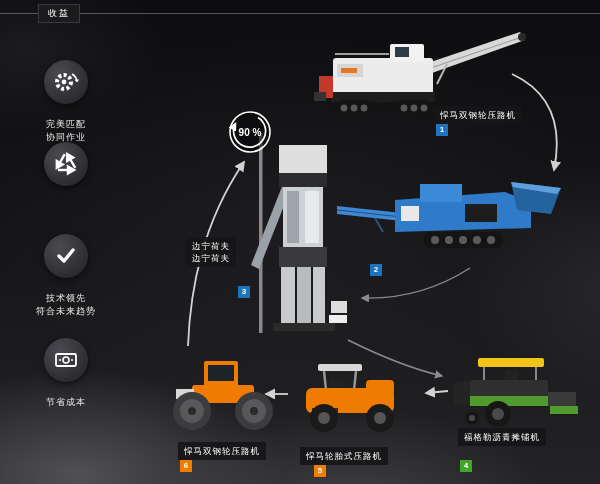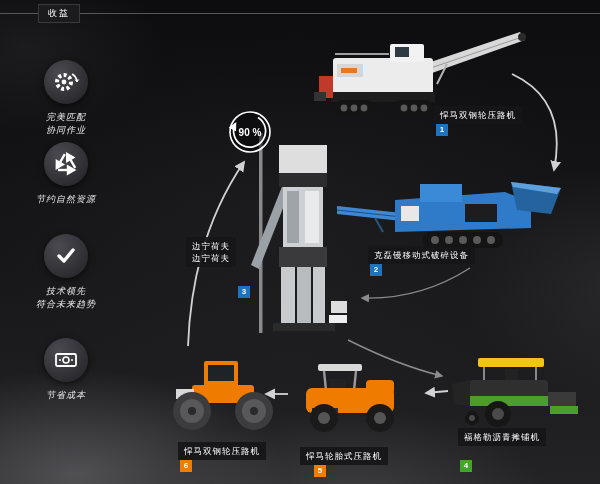--- a/index.html
+++ b/index.html
@@ -20,21 +20,21 @@
     position:absolute;background:#1b1b1d;border:1px solid #3a3a3d;color:#fff;
     font-size:9px;letter-spacing:2px;padding:2px 9px;white-space:nowrap;z-index:5;
   }
   .benefit{position:absolute;left:16px;width:100px;text-align:center;z-index:4;}
   .bcircle{
     width:44px;height:44px;border-radius:50%;margin:0 auto;
     background:radial-gradient(circle at 35% 30%,#4a4a50,#2b2b2f 75%);
     display:flex;align-items:center;justify-content:center;
     box-shadow:0 2px 6px rgba(0,0,0,.6);
   }
-  .btext{margin-top:7px;color:#e9e9e9;font-size:9px;line-height:13px;letter-spacing:1px;font-style:italic;}
+  .btext{margin-top:14px;color:#e9e9e9;font-size:9px;line-height:13px;letter-spacing:1px;}
   .mlabel{
     position:absolute;background:rgba(22,22,24,.92);color:#fff;font-size:8.5px;
     letter-spacing:1px;padding:3px 6px;white-space:nowrap;z-index:6;line-height:12px;
   }
   .mlabel span{display:block;}
   .mbadge{
     position:absolute;width:12px;height:12px;line-height:12px;text-align:center;
     color:#fff;font-size:8px;font-weight:bold;z-index:6;
   }
   .machine{position:absolute;z-index:3;}
@@ -77,24 +77,20 @@
           <g transform="rotate(120 14 14)">
               <line x1="6" y1="20" x2="16" y2="20"></line>
               <polygon points="16,16.6 22,20 16,23.4"></polygon>
             </g>
           <g transform="rotate(240 14 14)">
               <line x1="6" y1="20" x2="16" y2="20"></line>
               <polygon points="16,16.6 22,20 16,23.4"></polygon>
             </g>
         </g>
       </svg>
-    </div>
-    <div class="btext">
-      <div>节约自然资源</div>
-        <div></div>
     </div>
   </div>
 
   <div class="benefit" style="top:234px">
     <div class="bcircle">
       <svg width="28" height="28" viewBox="0 0 28 28">
         <polyline points="7,14 12,19 21,8" fill="none" stroke="#fff" stroke-width="3.4" stroke-linecap="round" stroke-linejoin="round"></polyline>
       </svg>
     </div>
     <div class="btext">
@@ -191,23 +187,20 @@
       <rect x="88" y="56" width="80" height="16" rx="8" fill="#141414"></rect>
       <g fill="#5a5a5a">
         <circle cx="100" cy="64" r="4"></circle>
           <circle cx="114" cy="64" r="4"></circle>
           <circle cx="128" cy="64" r="4"></circle>
         <circle cx="142" cy="64" r="4"></circle>
           <circle cx="156" cy="64" r="4"></circle>
       </g>
     </svg>
   </div>
-  <div class="mlabel" style="left:368px;top:246px">
-    <span>克磊镘移动式破碎设备</span>
-  </div>
   <div class="mbadge" style="left: 370px; top: 264px; background-color: rgb(30, 115, 190);">2</div>
 
   <div class="machine" style="left:245px;top:133px;">
     <svg width="105" height="215" viewBox="0 0 105 215">
       <rect x="14" y="0" width="3.5" height="200" fill="#8a8a8c"></rect>
       <polygon points="6,132 40,46 48,50 14,136" fill="#9aa2a8"></polygon>
       <rect x="34" y="12" width="48" height="28" fill="#dedede"></rect>
       <rect x="34" y="40" width="48" height="14" fill="#2c2c2e"></rect>
       <rect x="38" y="54" width="40" height="60" fill="#cdd1d4"></rect>
       <rect x="42" y="58" width="12" height="52" fill="#9fa4a8"></rect>

